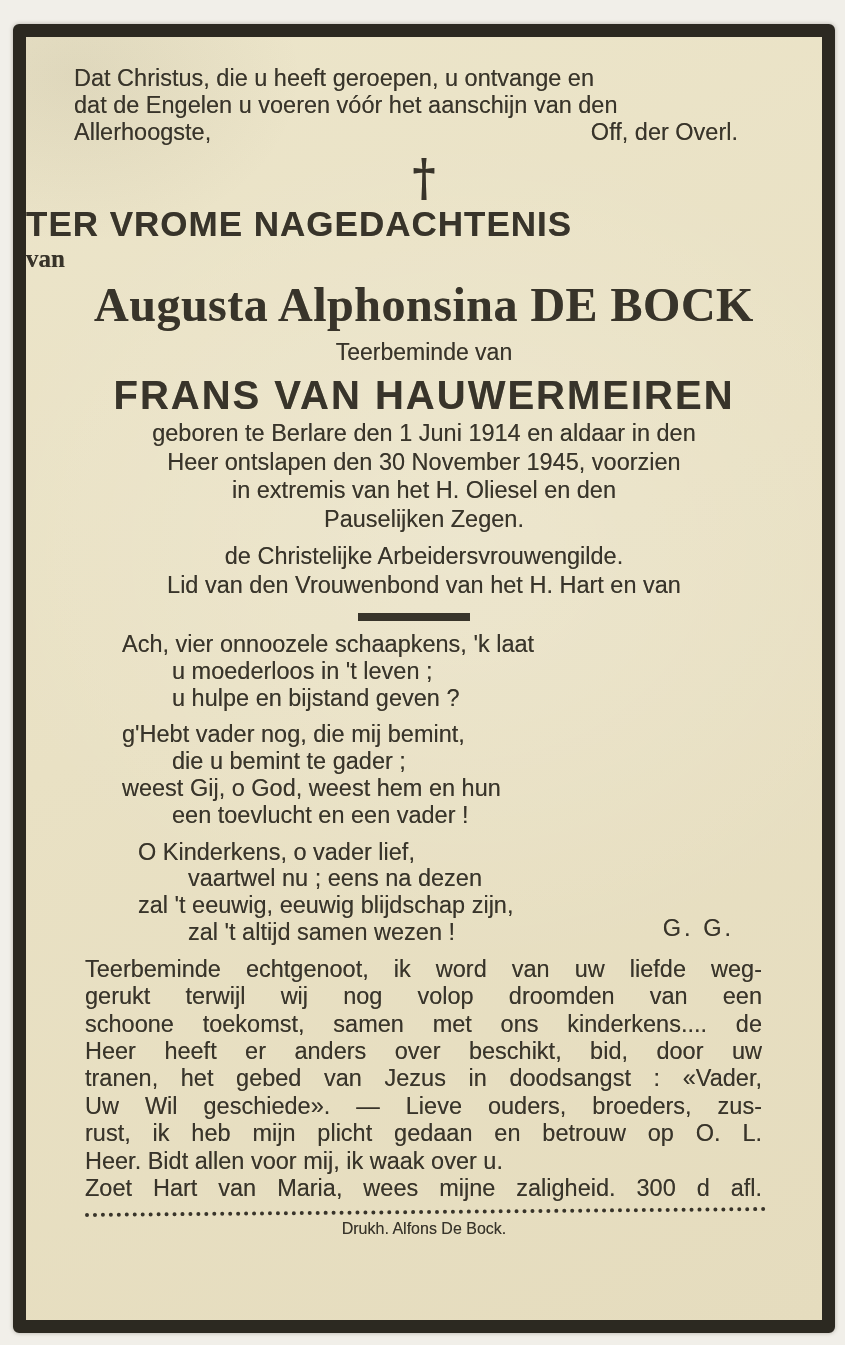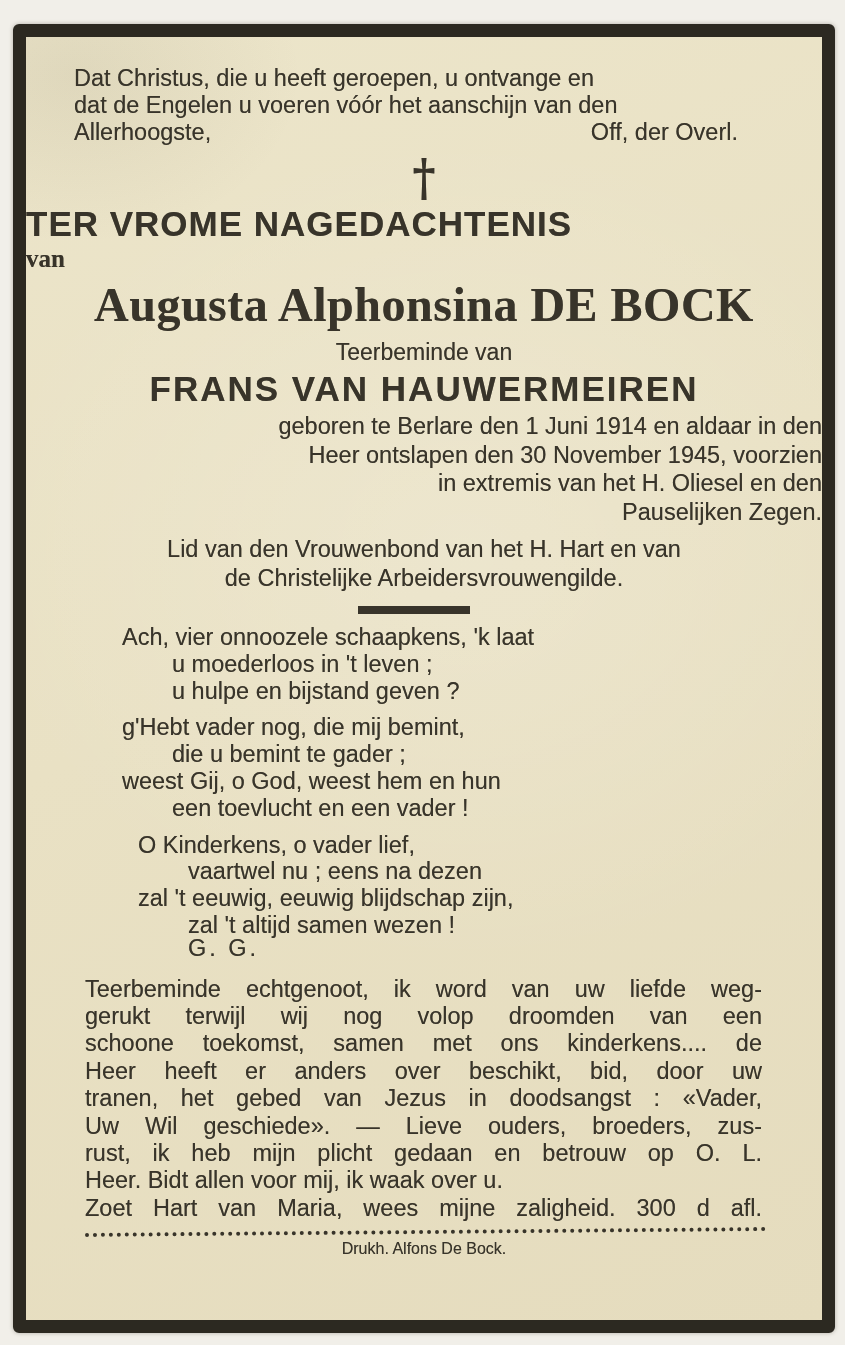--- a/index.html
+++ b/index.html
@@ -37,33 +37,33 @@
   .cross { text-align:center; margin-top:8px; font-family:"DejaVu Serif", serif;
     font-size:44px; line-height:48px; transform:scaleY(1.15); font-weight:bold; }
 
   .h-memorial { margin-top:2px; text-align:left; font-weight:bold;
     font-size:35px; line-height:40px; letter-spacing:1px; }
   .h-van { text-align:left; font-family:"Liberation Serif", serif;
     font-weight:bold; font-size:25px; line-height:29px; }
   .h-name { margin-top:5px; text-align:center; font-family:"Liberation Serif", serif;
     font-weight:bold; font-size:48px; line-height:53px; letter-spacing:0.5px; }
   .h-spouse-label { margin-top:8px; text-align:center; font-size:23px; line-height:27px; }
-  .h-spouse { margin-top:5px; text-align:center; font-weight:bold;
-    font-size:35px; line-height:35px; letter-spacing:2px; }
+  .h-spouse { margin-top:12px; text-align:center; font-weight:bold;
+    font-size:40px; line-height:35px; letter-spacing:2px; }
 
-  .details { margin-top:6px; text-align:right; font-size:23.5px; line-height:28.5px; }
+  .details { margin-top:6px; text-align:center; font-size:23.5px; line-height:28.5px; }
   .membership { margin-top:9px; text-align:center; font-size:23.5px; line-height:29px; }
 
   .bar { margin:13px 0 0 332px; width:112px; height:8px; background:var(--ink); }
 
   .poem { margin-top:10px; padding-left:96px; font-size:23.5px; line-height:26.8px; }
   .stanza { margin-bottom:10px; }
   .stanza-3 { margin-left:16px; }
   .indent { padding-left:50px; }
-  .last-row { display:flex; justify-content:space-between; padding-right:88px;flex-direction:column; }
+  .last-row { display:flex; justify-content:space-between; padding-right:88px; }
   .attribution { letter-spacing:3px; transform:translateY(-4px); }
 
   .farewell { margin-top:6px; padding:0 60px 0 59px; font-size:23.5px; line-height:27.4px; }
   .jline { text-align:justify; text-align-last:justify; }
 
   .dotted { margin:8px 56px 0 59px; border-top:4px dotted var(--ink);
     transform:rotate(-0.5deg); }
   .printer { margin-top:6px; text-align:center; font-size:16px; }
 </style>
 </head>
@@ -90,22 +90,22 @@
     <div class="h-spouse">FRANS VAN HAUWERMEIREN</div>
 
     <div class="details">
       <div>geboren te Berlare den 1 Juni 1914 en aldaar in den</div>
       <div>Heer ontslapen den 30 November 1945, voorzien</div>
       <div>in extremis van het H. Oliesel en den</div>
       <div>Pauselijken Zegen.</div>
     </div>
 
     <div class="membership">
+      <div>de Christelijke Arbeidersvrouwengilde.</div>
       <div>Lid van den Vrouwenbond van het H. Hart en van</div>
-      <div>de Christelijke Arbeidersvrouwengilde.</div>
     </div>
 
     <div class="bar"></div>
 
     <div class="poem">
       <div class="stanza">
         <div>Ach, vier onnoozele schaapkens, 'k laat</div>
         <div class="indent">u moederloos in 't leven ;</div>
         <div class="indent">u hulpe en bijstand geven ?</div>
       </div>

